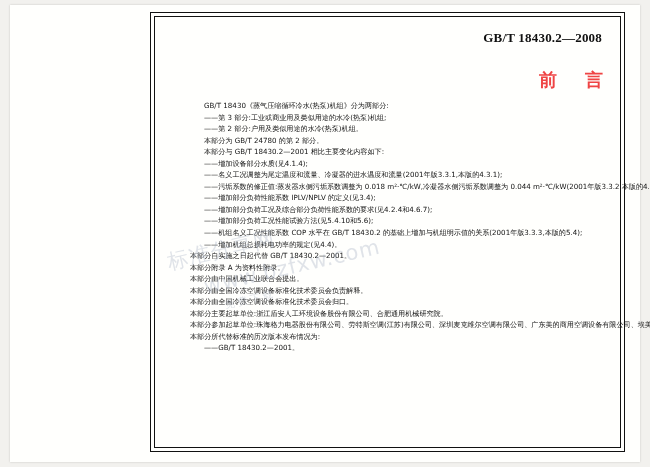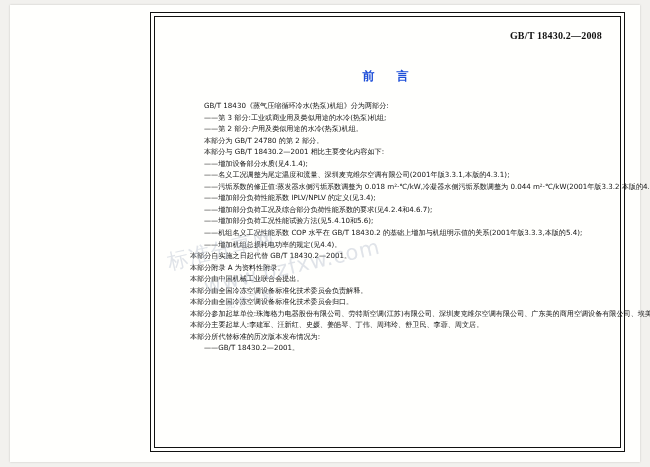--- a/index.html
+++ b/index.html
@@ -58,36 +58,36 @@
     left: 168px;
     top: 26px;
     width: 440px;
     height: 414px;
     box-sizing: border-box;
   }
   .std-no {
     position: absolute;
     right: 6px;
     top: 4px;
-    font-size: 10px;
+    font-size: 13px;
     font-weight: bold;
     letter-spacing: 0.2px;
     color: #111;
     font-family: "Liberation Serif", serif;
   }
   .doc-title {
     position: absolute;
     top: 42px;
     left: 0;
     width: 100%;
-    text-align: center;
-    font-size: 12px;
+    text-align: right;
+    font-size: 18px;
     font-weight: bold;
     letter-spacing: 5px;
-    color: #1d4ed8;
+    color: #ef4444;
     font-family: "DejaVu Sans", sans-serif;
   }
   .body-text {
     position: absolute;
     top: 74px;
     left: 22px;
     width: 400px;
     font-size: 7.1px;
     line-height: 11.55px;
     color: #121212;
@@ -143,34 +143,34 @@
   <div class="content">
     <div class="std-no">GB/T 18430.2—2008</div>
     <div class="doc-title">前　言</div>
     <div class="body-text">
         <p class="ind1">GB/T 18430《蒸气压缩循环冷水(热泵)机组》分为两部分:</p>
         <p class="ind2">——第 3 部分:工业或商业用及类似用途的水冷(热泵)机组;</p>
         <p class="ind2">——第 2 部分:户用及类似用途的水冷(热泵)机组。</p>
         <p class="ind1">本部分为 GB/T 24780 的第 2 部分。</p>
         <p class="ind1">本部分与 GB/T 18430.2—2001 相比主要变化内容如下:</p>
         <p class="ind2">——增加设备部分水质(见4.1.4);</p>
-        <p class="ind2">——名义工况调整为尾定温度和流量、深圳麦克维尔空调有限公司(2001年版3.3.1,本版的4.3.1);</p>
+        <p class="ind2">——名义工况调整为尾定温度和流量、冷凝器的进水温度和流量(2001年版3.3.1,本版的4.3.1);</p>
         <p class="ind2">——污垢系数的修正值:蒸发器水侧污垢系数调整为 0.018 m²·℃/kW,冷凝器水侧污垢系数调整为 0.044 m²·℃/kW(2001年版3.3.2,本版的4.3.3);</p>
         <p class="ind2">——增加部分负荷性能系数 IPLV/NPLV 的定义(见3.4);</p>
         <p class="ind2">——增加部分负荷工况及综合部分负荷性能系数的要求(见4.2.4和4.6.7);</p>
         <p class="ind2">——增加部分负荷工况性能试验方法(见5.4.10和5.6);</p>
         <p class="ind2">——机组名义工况性能系数 COP 水平在 GB/T 18430.2 的基础上增加与机组明示值的关系(2001年版3.3.3,本版的5.4);</p>
         <p class="ind2">——增加机组总损耗电功率的规定(见4.4)。</p>
         <p class="flat">本部分自实施之日起代替 GB/T 18430.2—2001。</p>
         <p class="flat">本部分附录 A 为资料性附录。</p>
         <p class="flat">本部分由中国机械工业联合会提出。</p>
         <p class="flat">本部分由全国冷冻空调设备标准化技术委员会负责解释。</p>
         <p class="flat">本部分由全国冷冻空调设备标准化技术委员会归口。</p>
+        <p class="flat">本部分主要起草单位:浙江盾安人工环境设备股份有限公司、合肥通用机械研究院。</p>
         <p class="flat">本部分参加起草单位:珠海格力电器股份有限公司、劳特斯空调(江苏)有限公司、深圳麦克维尔空调有限公司、广东美的商用空调设备有限公司、埃美圣龙(宁波)机械有限公司、青岛海尔空调电子有限公司、合肥通用环境控制技术有限责任公司。</p>
-        <p class="flat">本部分主要起草人:李建军、汪新红、史媛、姜皓琴、丁伟、周玮玲、舒卫民、李蓉、周文居。</p>
         <p class="flat">本部分所代替标准的历次版本发布情况为:</p>
         <p class="ind2">——GB/T 18430.2—2001。</p>
       </div>
   </div>
 
   <div class="watermark">
     <div class="wm-line wm-l1">标准分享网</div>
     <div class="wm-line wm-l2">www.bzfxw.com</div>
     <div class="wm-sub">免费下载</div>
   </div>

